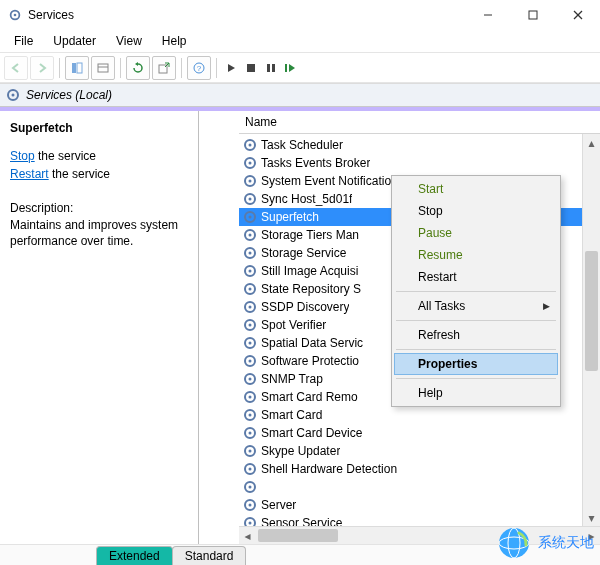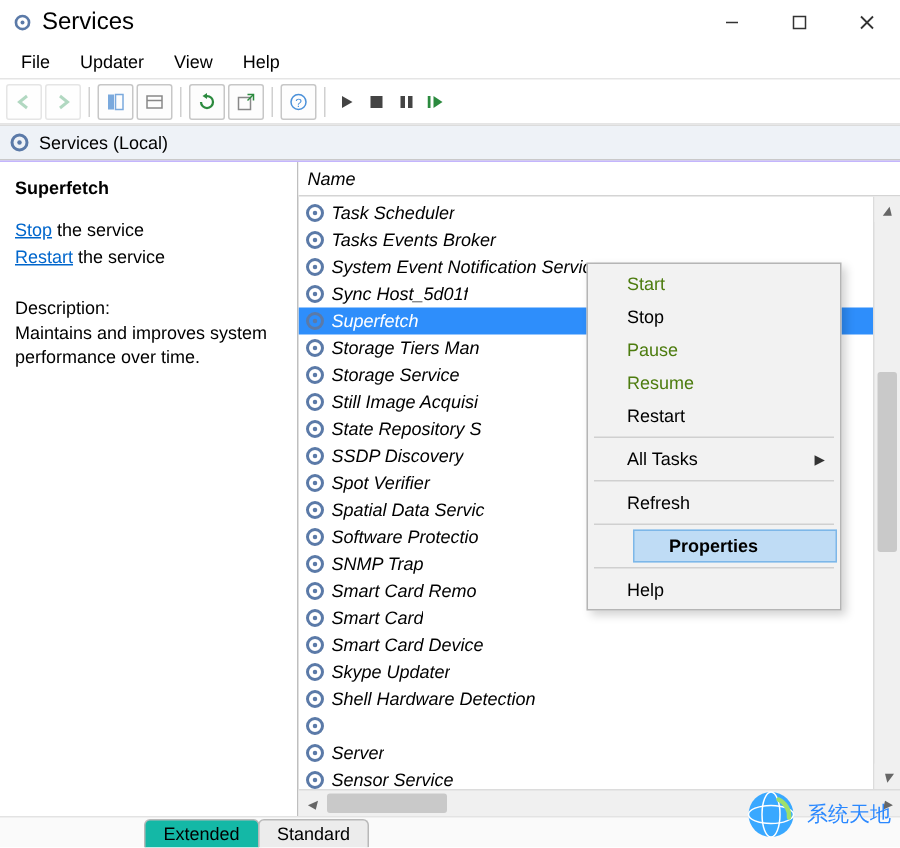--- a/index.html
+++ b/index.html
@@ -21,21 +21,21 @@
     height: 30px;
     padding: 0 0 0 8px;
     background: #fff;
   }
   .titlebar .tb-icon {
     margin-right: 6px;
     display:inline-flex;
   }
   .titlebar .tb-title {
     flex: 1;
-    font-size: 16px;
+    font-size: 12px;
   }
   .win-controls {
     display: flex;
     height: 100%;
   }
   .win-controls .wc {
     width: 45px;
     height: 100%;
     display: flex;
     align-items: center;
@@ -118,45 +118,46 @@
     position: relative;
   }
   .panel-header {
     background: #eef2f7;
     border-bottom: 1px solid #c9c9c9;
     padding: 4px 6px;
     display: flex;
     align-items: flex-start;
     gap: 6px;
     font-size: 12px;
+    font-style: italic;
   }
   .panel-body {
     flex: 1;
     display: flex;
-    border-top: 1px solid #c4b5fd;
+    border-top: 4px solid #c4b5fd;
     overflow: hidden;
+    gap: 40px;
   }
   .detail-pane {
     width: 180px;
     border-right: 1px solid #bfbfbf;
     padding: 10px 8px 6px 10px;
     font-size: 12px;
   }
   .detail-pane .svc-name { font-weight: bold; margin-bottom: 12px; }
   .detail-pane a { color: #0066cc; text-decoration: underline; cursor: pointer; }
   .detail-pane .actions { margin-bottom: 18px; line-height: 1.5; }
   .detail-pane .desc-label { margin-bottom: 2px; }
   .detail-pane .desc-text { line-height: 1.35; }
   
   .list-pane {
     flex: 1;
     display: flex;
     flex-direction: column;
     position: relative;
-    font-style: italic;
   }
   .list-header {
     border-bottom: 1px solid #d4d4d4;
     padding: 4px 6px 4px 6px;
     font-size: 12px;
     background: #fff;
   }
   .list-wrap {
     flex: 1;
     overflow: hidden;
@@ -246,21 +247,20 @@
     padding: 4px 18px 4px 24px;
     font-size: 12px;
     position: relative;
   }
   .context-menu .cm-item.disabled { color: #4d7c0f; }
   .context-menu .cm-item.highlight {
     background: #bfdcf5;
     border: 1px solid #7db7e8;
     padding: 3px 17px 3px 23px;
     font-weight: bold;
-    margin-left: 28px;
   }
   .context-menu .cm-sep {
     height: 1px;
     margin: 3px 2px;
     background: #d0d0d0;
   }
   .context-menu .cm-arrow {
     position: absolute;
     right: 8px;
     top: 50%;

